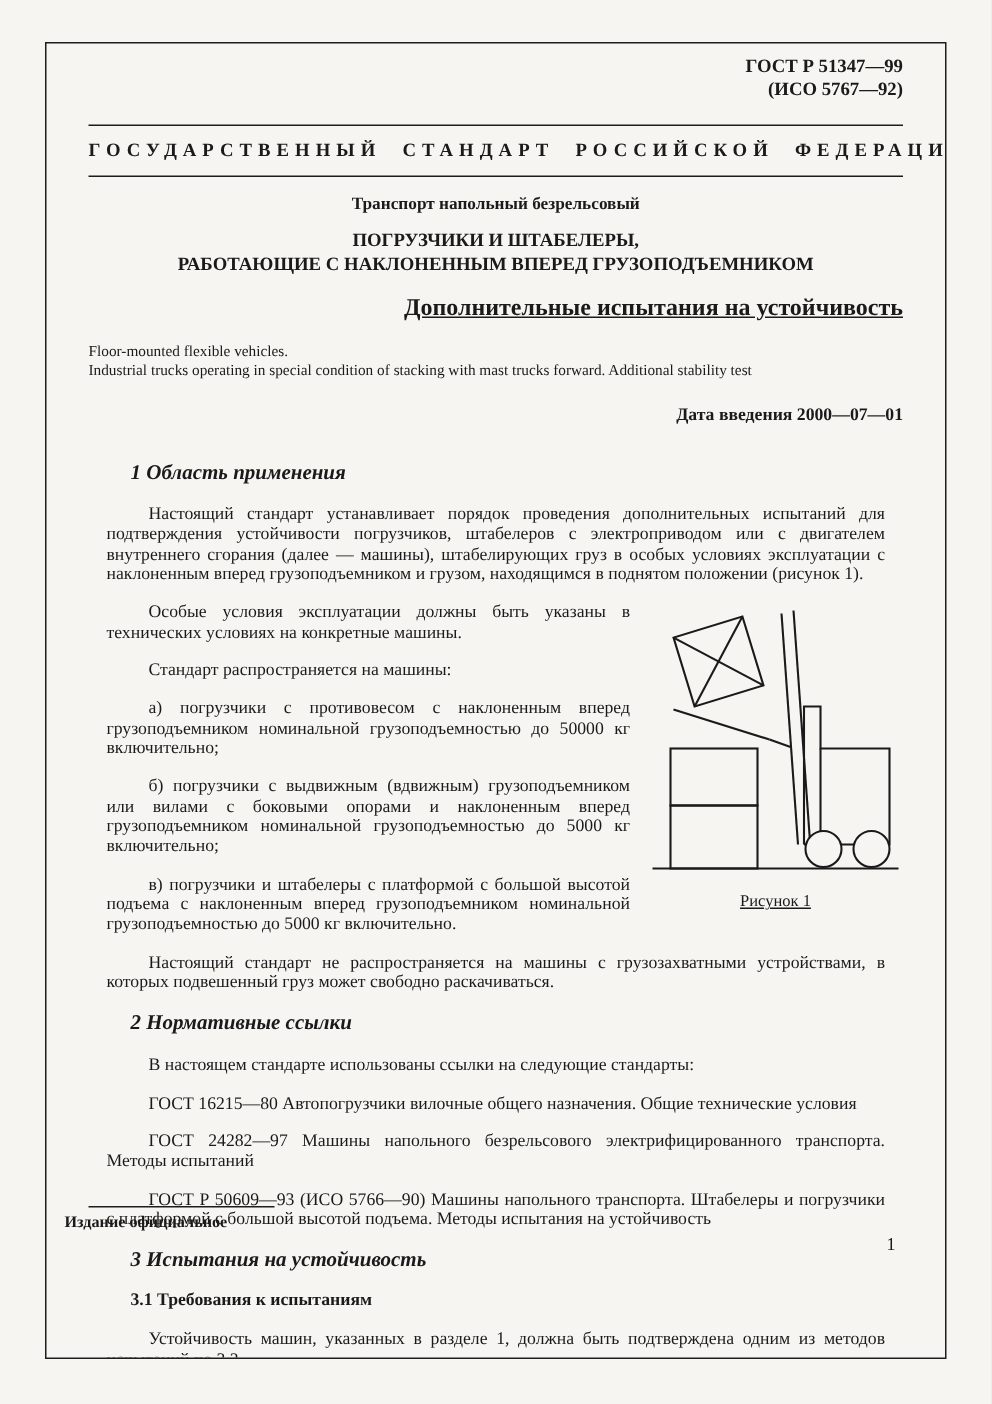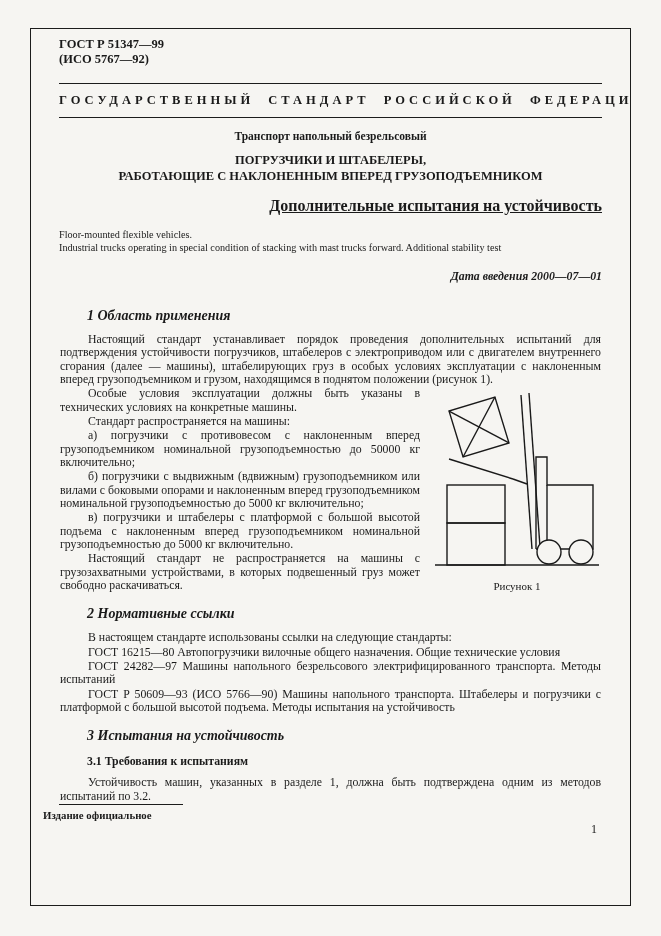--- a/index.html
+++ b/index.html
@@ -13,43 +13,43 @@
     color: #1a1a1a;
     margin: 0 auto;
   }
   .frame {
     position: absolute; left: 30px; top: 28px;
     width: 601px; height: 878px;
     border: 1.5px solid #1c1c1c;
     padding: 8px 28px 0 28px;
     overflow: hidden;
   }
-  .doc-id { font-weight: bold; font-size: 12.5px; line-height: 1.2; }
+  .doc-id { text-align: right; font-weight: bold; font-size: 12.5px; line-height: 1.2; }
   .rule { border-top: 1.3px solid #1c1c1c; height: 0; }
   .rule-top { margin-top: 16px; }
   .banner {
     text-align: center; font-weight: bold; font-size: 12.5px;
     letter-spacing: 0.32em; word-spacing: 7px;
     margin: 9px 0; white-space: nowrap;
   }
   .group-title { text-align: center; font-weight: bold; font-size: 11.5px; margin-top: 12px; }
   .main-title  { text-align: center; font-weight: bold; font-size: 12.5px; margin-top: 10px; line-height: 1.3; }
   .subtitle    { text-align: right; font-weight: bold; font-size: 16px; margin-top: 12px; text-decoration: underline; }
   .english     { text-align: left; font-size: 10.2px; margin-top: 13px; line-height: 1.3; }
-  .date-line   { text-align: right; font-weight: bold; font-size: 11.8px; margin-top: 15px; font-style: italic; }
+  .date-line   { text-align: right; font-weight: bold; font-size: 11.8px; margin-top: 15px; }
   h2.sec {
     font-size: 14px; font-weight: bold;
     margin: 14px 0 9px; text-indent: 28px; clear: both; font-style: italic;
   }
   h2.sec-first { margin-top: 24px; }
   p.body {
     font-size: 11.8px; line-height: 1.13;
-    text-align: justify; text-indent: 28px; margin: 1px;
+    text-align: justify; text-indent: 28px; margin: 12px;
   }
-  .figure { float: right; width: 170px; margin: 2px 0 4px 12px; text-align: center; }
+  .figure { float: right; width: 170px; margin: 2px 0 4px 12px; text-align: center; text-decoration: underline; }
   .caption { font-size: 11px; margin-top: 5px; }
   .sub-heading { font-weight: bold; font-size: 11.8px; margin: 10px 0 7px; text-indent: 28px; }
   .footer-rule { position: absolute; left: 28px; top: 775px; width: 124px; border-top: 1.2px solid #1c1c1c; }
   .edition { position: absolute; left: 12px; top: 780px; font-weight: bold; font-size: 10.8px; }
   .page-number { position: absolute; right: 33px; top: 793px; font-size: 12px; }
 </style>
 </head>
 <body>
 
 <div class="page">

